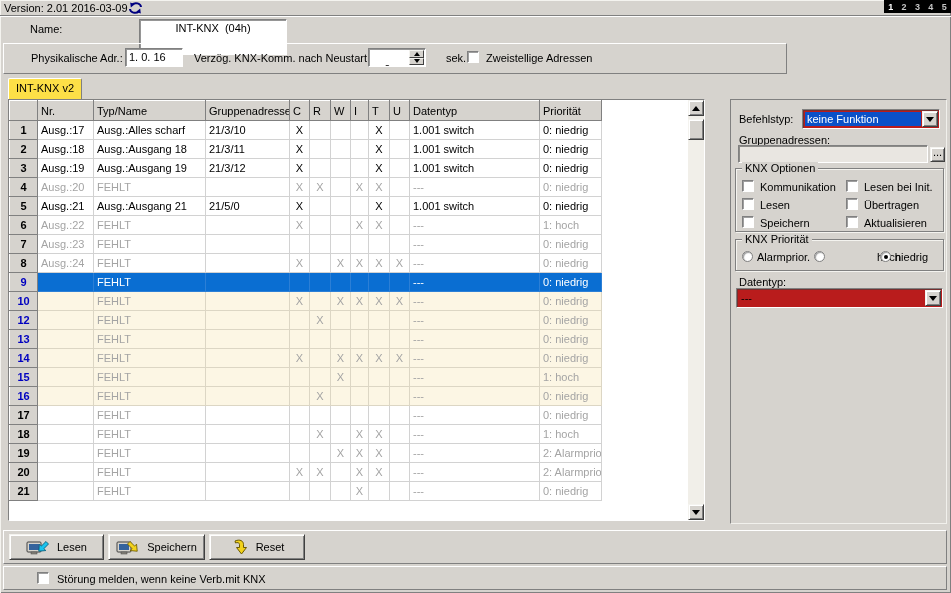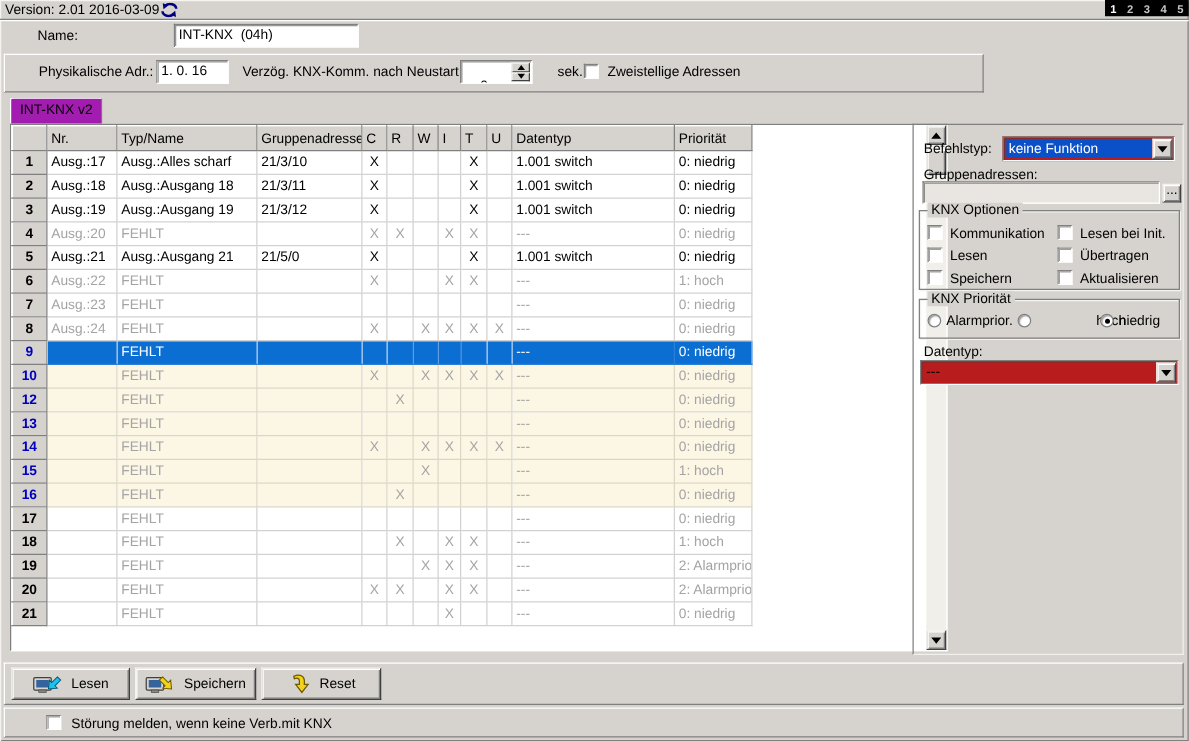--- a/index.html
+++ b/index.html
@@ -20,21 +20,21 @@
   .btn3d  { background:#d6d3ce; border:1px solid; border-color:#f4f3ef #404040 #404040 #f4f3ef;
             box-shadow: inset 1px 1px 0 #ffffff, inset -1px -1px 0 #808080; }
 
   
   .divider { height:0; border-top:1px solid #808080; border-bottom:1px solid #ffffff; }
   .pages { background:#000; display:flex; align-items:center; justify-content:space-around;
            font-size:9px; font-weight:bold; color:#c4c4c4; }
   .pages span.active { color:#ffffff; }
 
   
-  .tab { background:#a21caf; border:1px solid #808080; border-bottom:none;
+  .tab { background:#fde047; border:1px solid #808080; border-bottom:none;
          border-top-color:#fff; border-left-color:#fff; border-radius:2px 2px 0 0;
          text-align:center; padding-top:3px; }
 
   
   .grid-wrap { background:#fff; }
   table.grid { border-collapse:collapse; table-layout:fixed; width:592px; }
   table.grid td, table.grid th { height:19px; padding:0 3px; overflow:hidden; white-space:nowrap;
          font-weight:normal; text-align:left; vertical-align:middle; }
   table.grid th { height:20px; background:#d6d3ce; border:1px solid;
          border-color:#ffffff #808080 #808080 #ffffff; }
@@ -99,41 +99,41 @@
 <div class="abs divider" style="left:0; top:15px; width:951px;"></div>
 <div class="abs pages" style="left:884px; top:0; width:67px; height:13px;">
   <span class="active">1</span>
   <span>2</span>
   <span>3</span>
   <span>4</span>
   <span>5</span>
 </div>
 
 <span class="abs lbl" style="left:30px; top:23px;">Name:</span>
-<div class="abs field" style="left:139px; top:19px; width:148px; height:19px;">INT-KNX  (04h)</div>
+<div class="abs field" style="left:139px; top:19px; width:148px; height:36px;text-align:center;">INT-KNX  (04h)</div>
 
 <div class="abs raised" style="left:3px; top:43px; width:784px; height:31px;">
   <span class="abs lbl" style="left:27px; top:8px;">Physikalische Adr.:</span>
   <div class="abs field" style="left:121px; top:4px; width:58px; height:19px;">1. 0. 16</div>
   <span class="abs lbl" style="left:190px; top:8px;">Verzög. KNX-Komm. nach Neustart :</span>
   <div class="abs field" style="left:364px; top:4px; width:58px; height:19px; padding-right:17px;">
     <span>0</span>
     <div class="spin">
       <div><div class="t-up"></div></div>
       <div><div class="t-dn"></div></div>
     </div>
   </div>
   <span class="abs lbl" style="left:442px; top:8px;">sek.</span>
   <div class="checkbox" style="left:463px; top:7px;"></div>
   <span class="abs lbl" style="left:482px; top:8px;">Zweistellige Adressen</span>
 </div>
 
 <div class="abs tab" style="left:8px; top:78px; width:74px; height:21px;">INT-KNX v2</div>
 
-<div class="abs sunken grid-wrap" style="left:8px; top:99px; width:750px; height:422px;">
+<div class="abs sunken grid-wrap" style="left:8px; top:99px; width:697px; height:422px;">
   <table class="grid">
     <colgroup>
       <col style="width:28px">
         <col style="width:56px">
         <col style="width:112px">
         <col style="width:84px">
       <col style="width:20px">
         <col style="width:21px">
         <col style="width:20px">
         <col style="width:18px">

